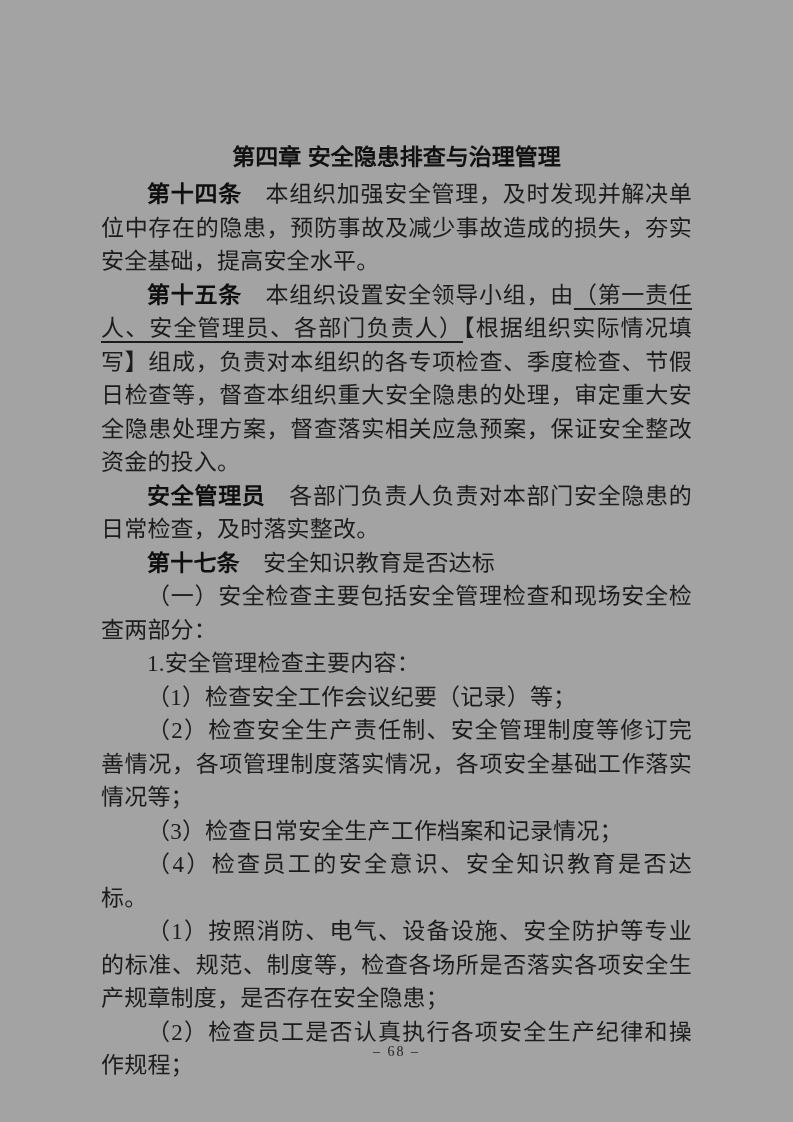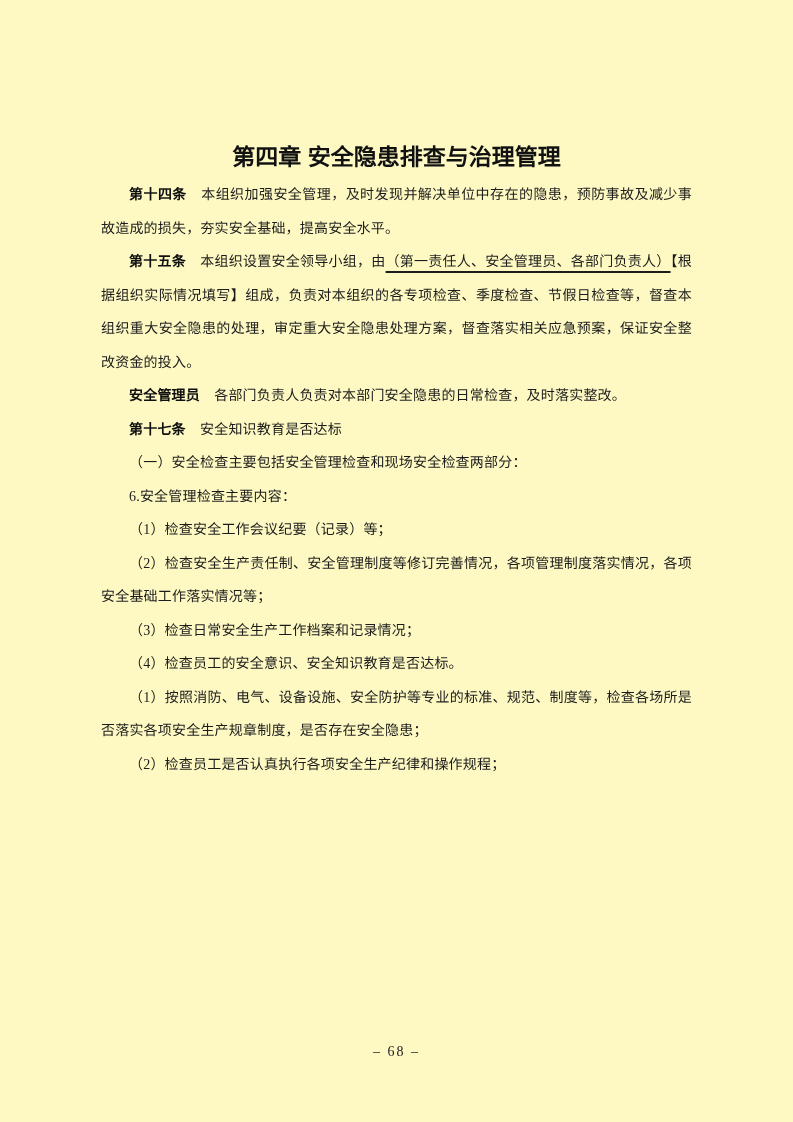--- a/index.html
+++ b/index.html
@@ -4,21 +4,21 @@
 <style>
   html, body {
     margin: 0;
     padding: 0;
     background: #ffffff;
   }
   .page {
     position: relative;
     width: 793px;
     height: 1122px;
-    background: #fef9c3;
+    background: #a3a3a3;
     overflow: hidden;
     font-family: "Liberation Serif", "DejaVu Serif", serif;
     color: #1c1c1c;
   }
   .doc {
     position: absolute;
     left: 101px;
     top: 139px;
     width: 591px;
   }
@@ -27,21 +27,21 @@
     text-align: center;
     font-family: "Liberation Sans", "DejaVu Sans", sans-serif;
     font-weight: 700;
     font-size: 23px;
     line-height: 36px;
     color: #111111;
     white-space: nowrap;
   }
   .para {
     margin: 0;
-    font-size: 14px;
+    font-size: 23px;
     line-height: 33.5px;
     text-align: justify;
     text-indent: 2em;
     letter-spacing: 0.2px;
   }
   .seg-bold {
     font-weight: 700;
     color: #0f0f0f;
   }
   .seg-underline {
@@ -66,21 +66,21 @@
 
 <div class="page">
   <div class="doc">
     <h1 class="doc-title">第四章 安全隐患排查与治理管理</h1>
     <div>
         <p class="para"><span class="seg-bold">第十四条</span><span>　本组织加强安全管理，及时发现并解决单位中存在的隐患，预防事故及减少事故造成的损失，夯实安全基础，提高安全水平。</span></p>
         <p class="para"><span class="seg-bold">第十五条</span><span>　本组织设置安全领导小组，由</span><span class="seg-underline">（第一责任人、安全管理员、各部门负责人）</span><span>【根据组织实际情况填写】组成，负责对本组织的各专项检查、季度检查、节假日检查等，督查本组织重大安全隐患的处理，审定重大安全隐患处理方案，督查落实相关应急预案，保证安全整改资金的投入。</span></p>
         <p class="para"><span class="seg-bold">安全管理员</span><span>　各部门负责人负责对本部门安全隐患的日常检查，及时落实整改。</span></p>
         <p class="para"><span class="seg-bold">第十七条</span><span>　安全知识教育是否达标</span></p>
         <p class="para"><span>（一）安全检查主要包括安全管理检查和现场安全检查两部分：</span></p>
-        <p class="para"><span>6.安全管理检查主要内容：</span></p>
+        <p class="para"><span>1.安全管理检查主要内容：</span></p>
         <p class="para"><span>（1）检查安全工作会议纪要（记录）等；</span></p>
         <p class="para"><span>（2）检查安全生产责任制、安全管理制度等修订完善情况，各项管理制度落实情况，各项安全基础工作落实情况等；</span></p>
         <p class="para"><span>（3）检查日常安全生产工作档案和记录情况；</span></p>
         <p class="para"><span>（4）检查员工的安全意识、安全知识教育是否达标。</span></p>
         <p class="para"><span>（1）按照消防、电气、设备设施、安全防护等专业的标准、规范、制度等，检查各场所是否落实各项安全生产规章制度，是否存在安全隐患；</span></p>
         <p class="para"><span>（2）检查员工是否认真执行各项安全生产纪律和操作规程；</span></p>
       </div>
   </div>
   <div class="page-number">– 68 –</div>
 </div>

